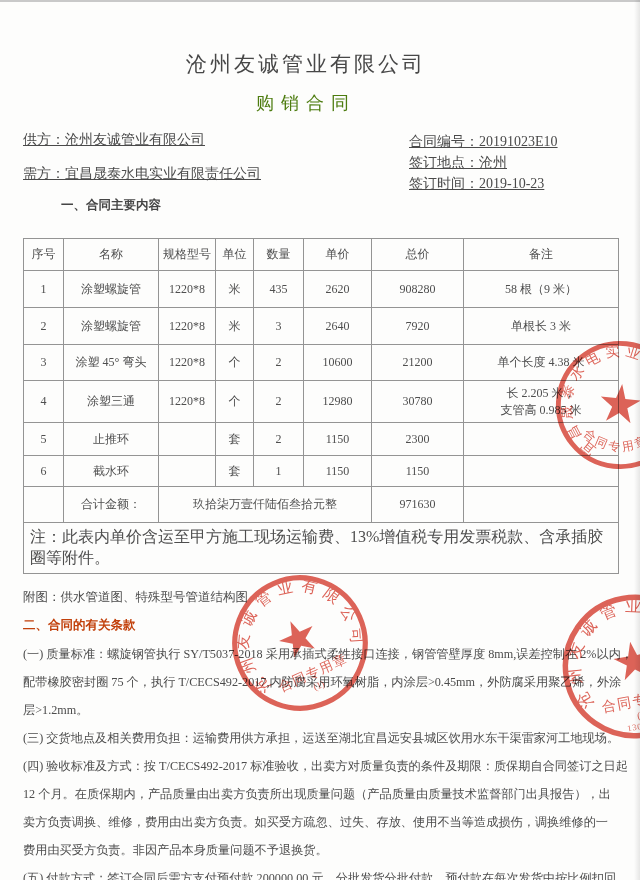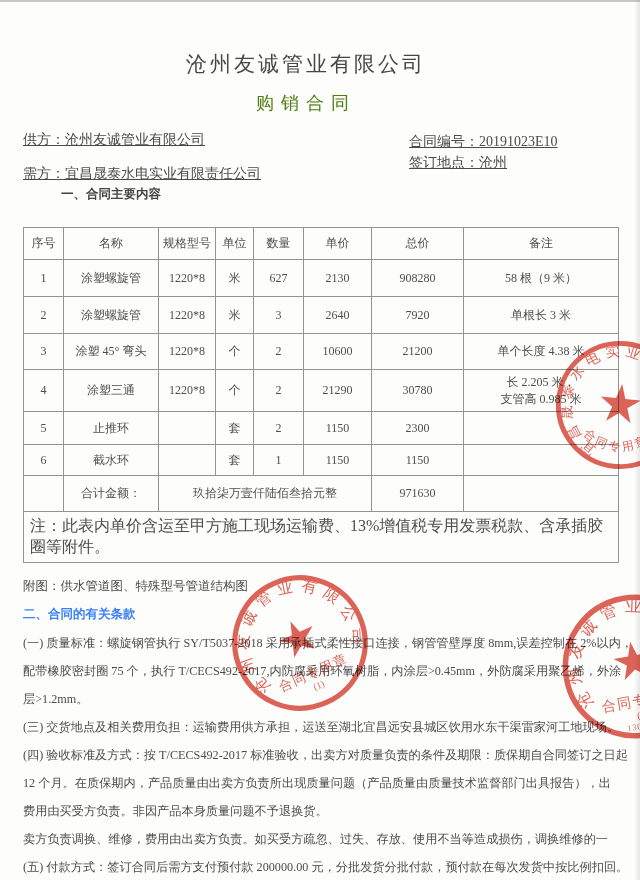--- a/index.html
+++ b/index.html
@@ -44,21 +44,21 @@
   }
   col.c0{width:40px} col.c1{width:95px} col.c2{width:57px} col.c3{width:38px}
   col.c4{width:50px} col.c5{width:68px} col.c6{width:92px} col.c7{width:155px}
   tr.hdr { height:32px; } tr.r0 { height:37px; } tr.r1 { height:37px; }
   tr.r2 { height:36px; } tr.r3 { height:42px; } tr.r4 { height:33px; }
   tr.r5 { height:31px; } tr.total-row { height:36px; } tr.note-row { height:34px; }
   td.remark { white-space:pre-line; line-height:1.35; }
   tr.note-row td { text-align:left; padding:4px 6px; font-size:16px; }
 
   .attachment-line { margin-top:15px; font-size:12.5px; }
-  .sec2-heading { margin-top:11px; font-size:12.5px; font-weight:700; color:#3b82f6; }
+  .sec2-heading { margin-top:11px; font-size:12.5px; font-weight:700; color:#c2410c; }
 
   #clauses { margin-top:6px; font-size:12.2px; color:#4c4c4c; }
   .clause-line { line-height:28px; height:28px; white-space:nowrap; }
   
   .clause:nth-child(4) .clause-line:nth-child(2){ padding-left:26px; }
   .clause:nth-child(4) .clause-line:nth-child(3){ padding-left:4px; }
   .clause:nth-child(4) .clause-line:nth-child(4){ padding-left:22px; }
 
   .stamp { position:absolute; mix-blend-mode:multiply; opacity:.85; }
   .stamp svg { display:block; width:100%; height:100%; }
@@ -79,20 +79,21 @@
 
     <div class="info-row">
       <div class="info-left">
         <div class="party-line"><span>供方：</span><span>沧州友诚管业有限公司</span></div>
         <div class="party-gap"></div>
         <div class="party-line"><span>需方：</span><span>宜昌晟泰水电实业有限责任公司</span></div>
       </div>
       <div class="info-right">
         <div class="meta-line"><span>合同编号：</span><span>20191023E10</span></div>
         <div class="meta-line"><span>签订地点：</span><span>沧州</span></div>
+        <div class="meta-line"><span>签订时间：</span><span>2019-10-23</span></div>
       </div>
     </div>
 
     <div class="sec1-heading">一、合同主要内容</div>
 
     <table class="items">
       <colgroup>
         <col class="c0">
           <col class="c1">
           <col class="c2">
@@ -113,22 +114,22 @@
             <th>总价</th>
             <th>备注</th>
           </tr>
         </thead>
       <tbody id="items-body">
           <tr class="r0">
             <td>1</td>
             <td>涂塑螺旋管</td>
             <td>1220*8</td>
             <td>米</td>
-            <td>627</td>
-            <td>2130</td>
+            <td>435</td>
+            <td>2620</td>
             <td>908280</td>
             <td class="remark">58 根（9 米）</td>
           </tr>
           <tr class="r1">
             <td>2</td>
             <td>涂塑螺旋管</td>
             <td>1220*8</td>
             <td>米</td>
             <td>3</td>
             <td>2640</td>
@@ -144,21 +145,21 @@
             <td>10600</td>
             <td>21200</td>
             <td class="remark">单个长度 4.38 米</td>
           </tr>
           <tr class="r3">
             <td>4</td>
             <td>涂塑三通</td>
             <td>1220*8</td>
             <td>个</td>
             <td>2</td>
-            <td>21290</td>
+            <td>12980</td>
             <td>30780</td>
             <td class="remark">长 2.205 米，
 支管高 0.985 米</td>
           </tr>
           <tr class="r4">
             <td>5</td>
             <td>止推环</td>
             <td></td>
             <td>套</td>
             <td>2</td>
@@ -198,22 +199,22 @@
           <div class="clause-line">(一) 质量标准：螺旋钢管执行 SY/T5037-2018 采用承插式柔性接口连接，钢管管壁厚度 8mm,误差控制在 2%以内，</div>
           <div class="clause-line">配带橡胶密封圈 75 个，执行 T/CECS492-2017,内防腐采用环氧树脂，内涂层&gt;0.45mm，外防腐采用聚乙烯，外涂</div>
           <div class="clause-line">层&gt;1.2mm。</div>
         </div>
         <div class="clause">
           <div class="clause-line">(三) 交货地点及相关费用负担：运输费用供方承担，运送至湖北宜昌远安县城区饮用水东干渠雷家河工地现场。</div>
         </div>
         <div class="clause">
           <div class="clause-line">(四) 验收标准及方式：按 T/CECS492-2017 标准验收，出卖方对质量负责的条件及期限：质保期自合同签订之日起</div>
           <div class="clause-line">12 个月。在质保期内，产品质量由出卖方负责所出现质量问题（产品质量由质量技术监督部门出具报告），出</div>
+          <div class="clause-line">卖方负责调换、维修，费用由出卖方负责。如买受方疏忽、过失、存放、使用不当等造成损伤，调换维修的一</div>
           <div class="clause-line">费用由买受方负责。非因产品本身质量问题不予退换货。</div>
-          <div class="clause-line">卖方负责调换、维修，费用由出卖方负责。如买受方疏忽、过失、存放、使用不当等造成损伤，调换维修的一</div>
         </div>
         <div class="clause">
           <div class="clause-line">(五) 付款方式：签订合同后需方支付预付款 200000.00 元，分批发货分批付款，预付款在每次发货中按比例扣回。</div>
         </div>
       </div>
   </div>
 
   <div id="stamps-layer">
       <div class="stamp stamp-0">
         <svg viewBox="0 0 200 200" xmlns="http://www.w3.org/2000/svg">

